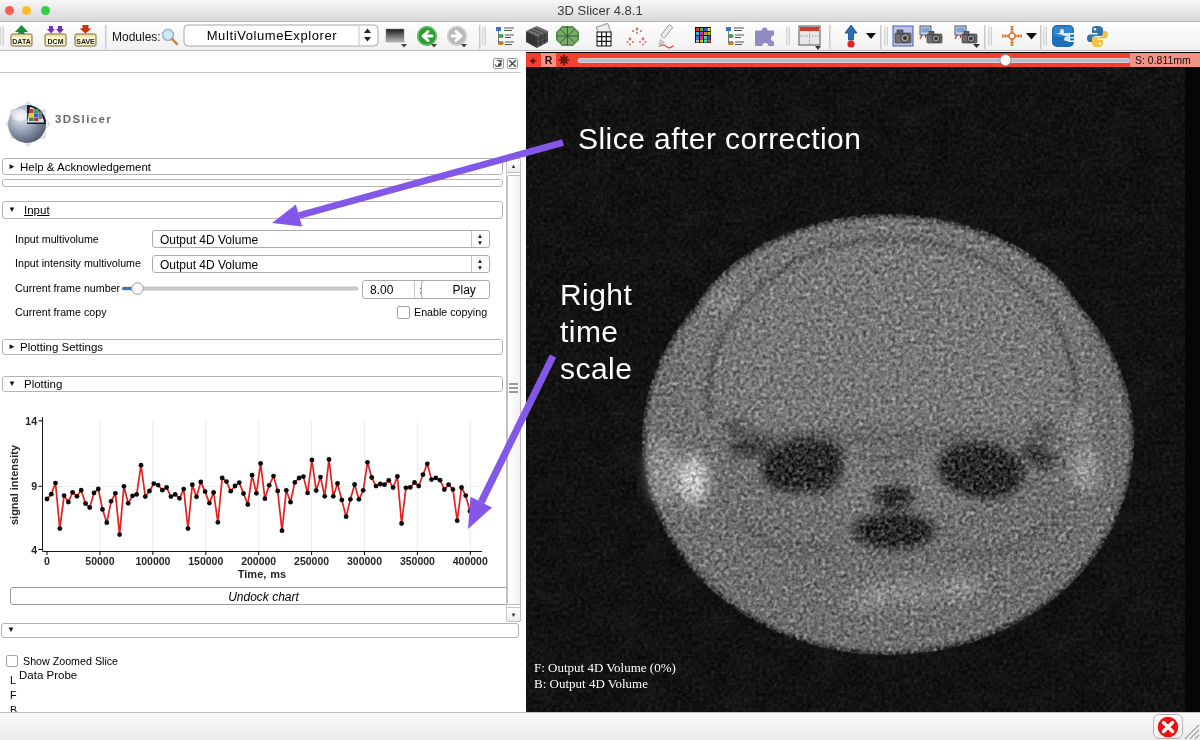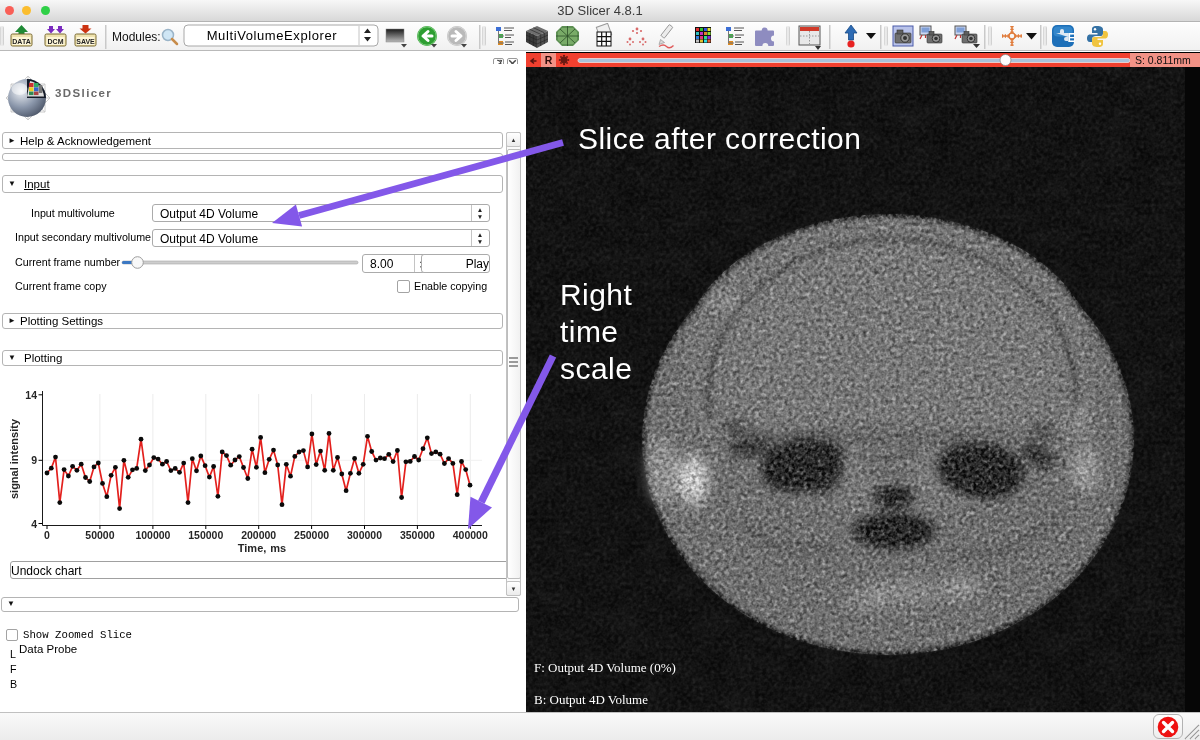--- a/index.html
+++ b/index.html
@@ -3,21 +3,21 @@
 html,body{margin:0;padding:0;width:1200px;height:740px;overflow:hidden;background:#fff;
 font-family:"Liberation Sans",sans-serif;-webkit-font-smoothing:antialiased;}
 *{box-sizing:border-box;}
 .abs{position:absolute;}
 #titlebar{left:0;top:0;width:1200px;height:22px;background:linear-gradient(#f7f7f7,#d8d8d8);border-bottom:1px solid #b3b3b3;}
 #title{width:100%;text-align:center;font-size:13px;color:#3c3c3c;line-height:21px;}
 .tl{width:9px;height:9px;border-radius:50%;top:5.5px;}
 #toolbar{left:0;top:23px;width:1200px;height:28px;background:linear-gradient(#fdfdfd,#f1f1f1);border-bottom:1px solid #b9b9b9;}
 #paneltitle{left:0;top:51px;width:521px;height:22px;background:#fff;border-bottom:1px solid #c6c6c6;}
 .ticon{position:absolute;width:11px;height:11px;border:1px solid #9a9a9a;border-radius:2px;top:7px;background:#fff;color:#555;font-size:8px;line-height:9px;text-align:center;}
-#panel{left:0;top:64px;width:521px;height:639px;background:#fff;}
+#panel{left:0;top:90px;width:521px;height:639px;background:#fff;}
 .hbar{position:absolute;left:2px;width:501px;background:#fff;border:1px solid #b4b4b4;border-radius:3px;}
 .hbar .tri{position:absolute;left:5px;color:#111;}
 .hbar .lbl{position:absolute;font-size:11.5px;color:#000;}
 .combo{position:absolute;background:#fff;border:1px solid #ababab;border-radius:3px;font-size:12px;color:#000;}
 .combo .tx{position:absolute;left:7px;top:2px;white-space:nowrap;}
 .combo .dv{position:absolute;right:17px;top:0;bottom:0;width:1px;background:#c4c4c4;}
 .combo .ar{position:absolute;right:3px;top:1px;width:12px;font-size:6.5px;line-height:7px;color:#222;text-align:center;}
 .flbl{position:absolute;font-size:10.7px;color:#000;white-space:nowrap;}
 #footer{left:0;top:712px;width:1200px;height:28px;background:linear-gradient(#f9f9f9,#ececec);border-top:1px solid #c0c0c0;}
 #viewer{left:526px;top:52px;width:674px;height:660px;background:#000;}
@@ -283,44 +283,44 @@
  <div class="hbar" style="top:68px;height:17px;">
       <span class="tri" style="top:2.5px;font-size:8px;">►</span>
       <span class="lbl" style="left:17px;top:1.5px;">Help &amp; Acknowledgement</span>
     </div>
  <div class="hbar" style="top:89px;height:8px;border-radius:3px;"></div>
 
  <div class="hbar" style="top:111px;height:18px;">
       <span class="tri" style="top:3px;font-size:8px;">▼</span>
       <span class="lbl" style="left:21px;top:2px;text-decoration:underline;">Input</span>
     </div>
- <div class="flbl" style="left:15px;top:143px;margin-left:16px;">Input multivolume</div>
+ <div class="flbl" style="left:15px;top:143px;">Input multivolume</div>
  <div class="combo" style="left:152px;top:140px;width:338px;height:18px;">
       <span class="tx">Output 4D Volume</span>
       <span class="dv"></span>
       <span class="ar">▲<br>▼</span>
     </div>
- <div class="flbl" style="left:15px;top:167px;">Input secondary multivolume</div>
+ <div class="flbl" style="left:15px;top:167px;">Input intensity multivolume</div>
  <div class="combo" style="left:152px;top:164.5px;width:338px;height:18px;">
       <span class="tx">Output 4D Volume</span>
       <span class="dv"></span>
       <span class="ar">▲<br>▼</span>
     </div>
  <div class="flbl" style="left:15px;top:192px;">Current frame number</div>
  <svg class="abs" style="left:118px;top:189px" width="246" height="19" viewBox="0 0 246 19">
   <rect x="4" y="8" width="236" height="3" rx="1.5" fill="#cdcdcd" stroke="#a5a5a5" stroke-width="0.6"></rect>
   <rect x="4" y="8" width="12" height="3" rx="1.5" fill="#3b78c3"></rect>
   <circle cx="19.5" cy="9.5" r="5.8" fill="#f8f8f8" stroke="#9d9d9d"></circle>
  </svg>
  <div class="combo" style="left:362px;top:189.5px;width:69px;height:19px;">
       <span class="tx" style="top:2.5px">8.00</span>
       <span class="dv" style="right:15px"></span>
       <span class="ar" style="top:2px;right:2px">▲<br>▼</span>
     </div>
- <div class="combo" style="left:420.5px;top:189.5px;width:69.5px;height:19px;text-align:right;padding-left:31px;"><span style="line-height:19px;">Play</span></div>
+ <div class="combo" style="left:420.5px;top:189.5px;width:69.5px;height:19px;text-align:left;padding-left:31px;"><span style="line-height:19px;">Play</span></div>
  <div class="flbl" style="left:15px;top:216px;">Current frame copy</div>
  <div class="abs" style="left:396.5px;top:215.5px;width:13px;height:13px;border:1px solid #a3a3a3;border-radius:2px;background:#fff;"></div>
  <div class="flbl" style="left:414px;top:216px;text-align:right;">Enable copying</div>
 
  <div class="hbar" style="top:249px;height:15.5px;">
       <span class="tri" style="top:1.5px;font-size:8px;">►</span>
       <span class="lbl" style="left:17px;top:0.5px;">Plotting Settings</span>
     </div>
  <div class="hbar" style="top:285.5px;height:16.5px;">
       <span class="tri" style="top:2px;font-size:8px;">▼</span>
@@ -463,36 +463,36 @@
         <circle cx="440.1" cy="463.2" r="2.4"></circle>
         <circle cx="444.4" cy="472.5" r="2.4"></circle>
         <circle cx="448.6" cy="467.6" r="2.4"></circle>
         <circle cx="452.9" cy="472.4" r="2.4"></circle>
         <circle cx="457.2" cy="503.7" r="2.4"></circle>
         <circle cx="461.5" cy="470.5" r="2.4"></circle>
         <circle cx="465.7" cy="478.6" r="2.4"></circle>
         <circle cx="470.0" cy="494.2" r="2.4"></circle>
       </g>
 </svg>
- <div class="combo" style="left:10px;top:497px;width:507px;height:18px;border-color:#a0a0a0;"><span style="line-height:18px;">Undock chart</span></div>
+ <div class="combo" style="left:10px;top:497px;width:507px;height:18px;text-align:center;border-color:#a0a0a0;font-style:italic;"><span style="line-height:18px;">Undock chart</span></div>
 
  <div class="abs" style="left:506px;top:68px;width:15px;height:464px;background:#fbfbfb;border:1px solid #c2c2c2;border-radius:2px;"></div>
  <div class="abs" style="left:506px;top:68px;width:15px;height:15px;border:1px solid #c2c2c2;border-radius:2px;background:linear-gradient(#fff,#ececec);font-size:6px;text-align:center;line-height:14px;color:#333;">▲</div>
  <div class="abs" style="left:506px;top:517px;width:15px;height:15px;border:1px solid #c2c2c2;border-radius:2px;background:linear-gradient(#fff,#ececec);font-size:6px;text-align:center;line-height:14px;color:#333;">▼</div>
  <div class="abs" style="left:506.5px;top:85px;width:14px;height:430px;background:linear-gradient(90deg,#ffffff,#f1f1f1);border:1px solid #bdbdbd;border-radius:2px;"></div>
  <div class="abs" style="left:509px;top:293px;width:9px;height:1.5px;background:#9a9a9a;"></div>
  <div class="abs" style="left:509px;top:297px;width:9px;height:1.5px;background:#9a9a9a;"></div>
  <div class="abs" style="left:509px;top:301px;width:9px;height:1.5px;background:#9a9a9a;"></div>
 
  <div class="hbar" style="top:533px;height:15px;left:1px;width:518px;">
       <span class="tri" style="top:1px;font-size:8px;">▼</span>
       <span class="lbl" style="left:17px;top:0.5px;margin-top:44px;">Data Probe</span>
     </div>
  <div class="abs" style="left:6px;top:565px;width:12px;height:12px;border:1px solid #a3a3a3;border-radius:2px;background:#fff;"></div>
- <div class="flbl" style="left:23px;top:565px;font-family:Liberation Mono, monospace;">Show Zoomed Slice</div>
+ <div class="flbl" style="left:23px;top:565px;">Show Zoomed Slice</div>
  <div class="flbl" style="left:10px;top:584px;">L</div>
  <div class="flbl" style="left:10px;top:599px;">F</div>
  <div class="flbl" style="left:10px;top:614px;">B</div>
 </div>
 <div class="abs" id="viewer">
  <div id="redbar"></div>
  <svg class="abs" style="left:0;top:1px" width="674" height="14" viewBox="0 0 674 14">
   <path d="M4.5 8 h6 M8 5.5 l-3 2.5 3 2.5" stroke="#5a1410" stroke-width="1.6" fill="none"></path>
   <rect x="15" y="0" width="15" height="14" fill="#f29286"></rect>
   <text x="22.5" y="11" font-size="10.5" font-weight="bold" text-anchor="middle" fill="#2b0c0a">R</text>
@@ -605,21 +605,21 @@
    <g filter="url(#fgw)" opacity="0.55">
             <rect x="0" y="0" width="659" height="645"></rect>
           </g>
    <g filter="url(#fgb)" opacity="0.55">
             <rect x="0" y="0" width="659" height="645"></rect>
           </g>
   </g>
       </g>
  </svg>
  <div class="cornertext" style="left:8px;top:608px;">F: Output 4D Volume (0%)</div>
- <div class="cornertext" style="left:8px;top:624px;margin-top:16px;">B: Output 4D Volume</div>
+ <div class="cornertext" style="left:8px;top:624px;">B: Output 4D Volume</div>
 </div>
 <div class="abs" id="footer"></div>
 
 <div class="anntext" style="left:578px;top:122px;">Slice after correction</div>
 <div class="anntext" style="left:560px;top:276px;line-height:37px;">Right<br>time<br>scale</div>
 <svg class="abs" style="left:0;top:0;pointer-events:none" width="1200" height="740" viewBox="0 0 1200 740">
  <g fill="#8358e9" stroke="none">
   <path d="M562.1 139.2 563.9 145.8 299.9 218.8 298.1 212.3 Z"></path>
   <path d="M272.0 223.0 295.9 204.5 302.1 226.6 Z"></path>
   <path d="M549.8 354.4 556.2 357.6 484.5 503.7 478.0 500.5 Z"></path>

